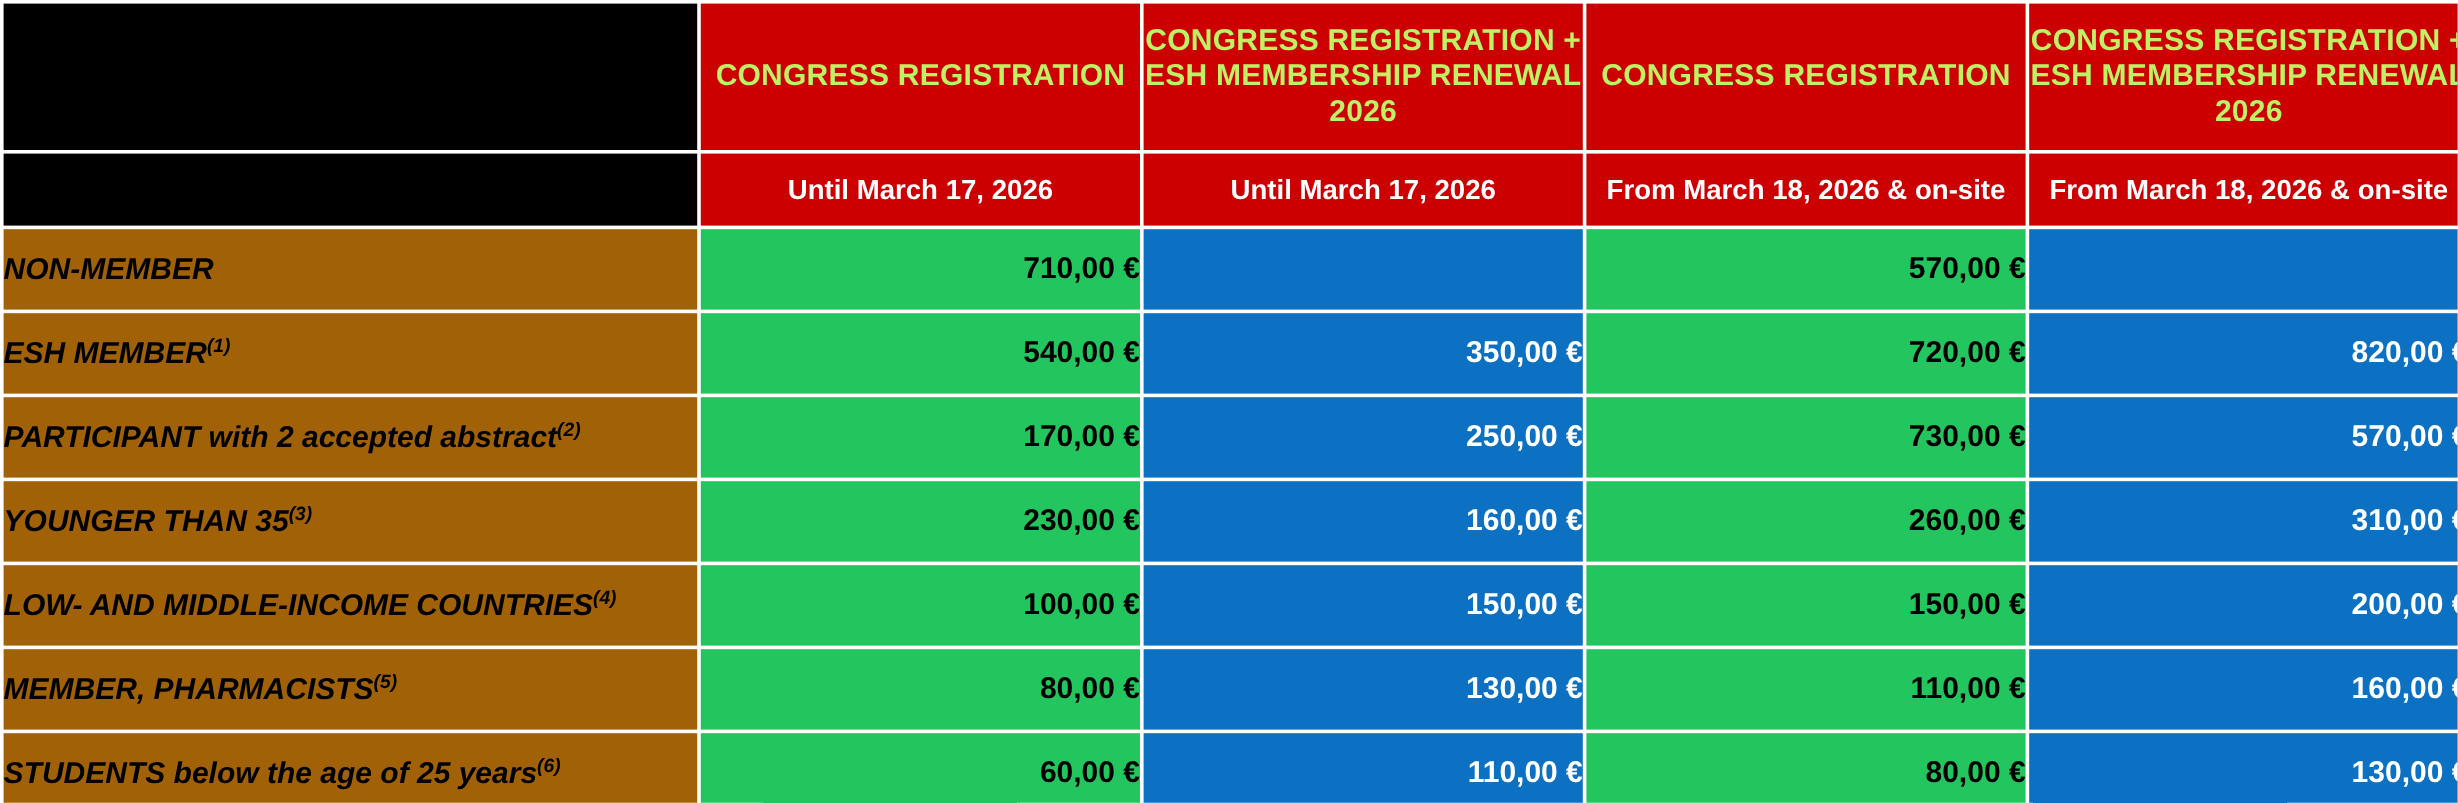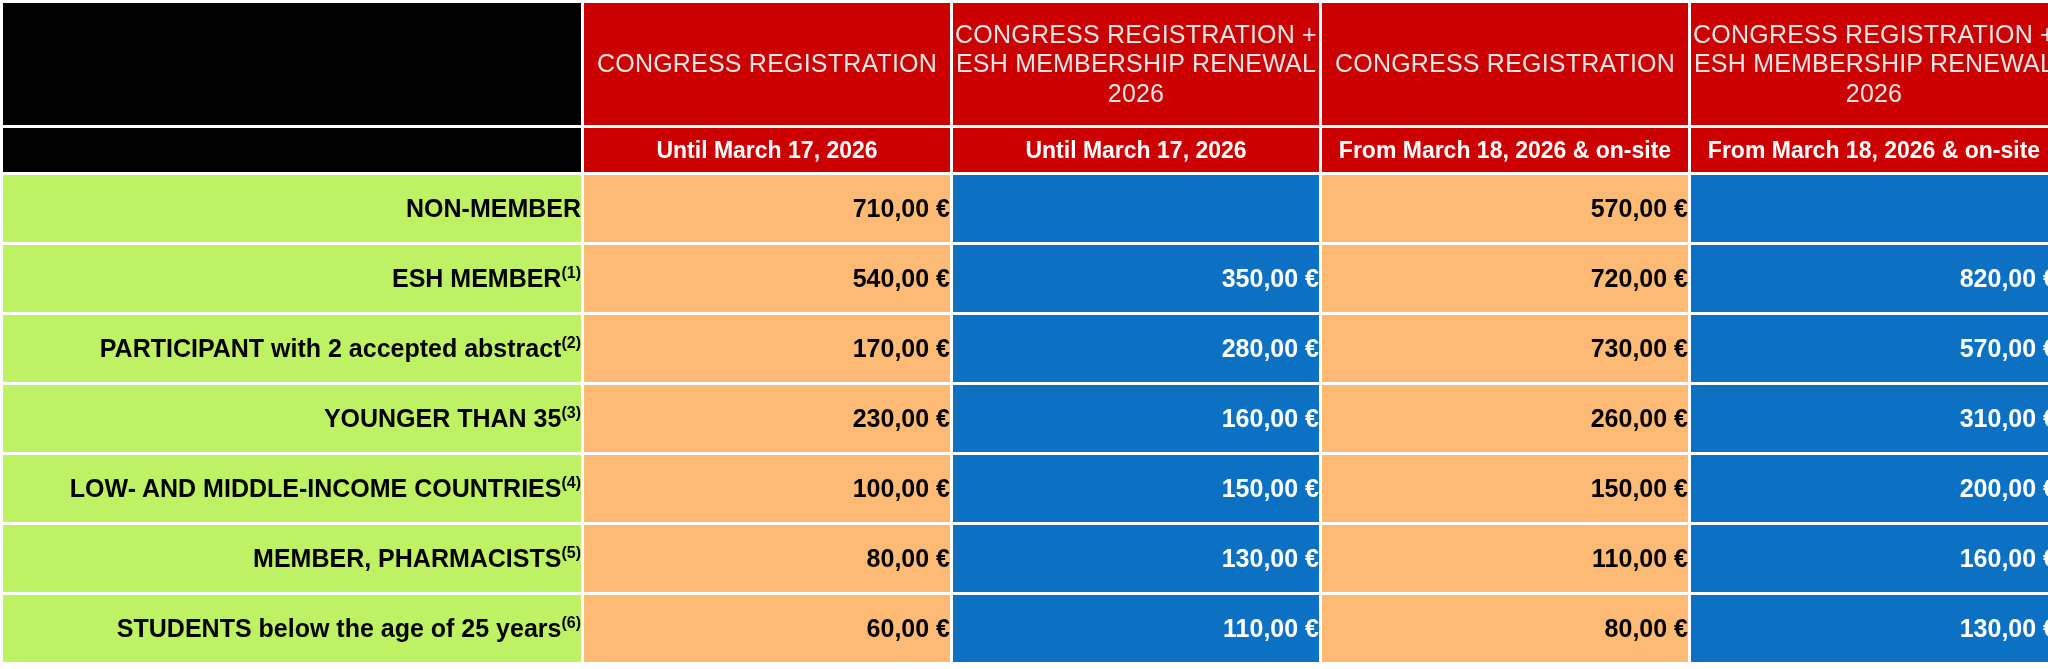--- a/index.html
+++ b/index.html
@@ -33,58 +33,59 @@
 
   col.c-label { width: 578px; }
   col.c-col   { width: 366px; }
 
   
   .hdr-black {
     background: #000000;
   }
   .hdr-red {
     background: #cc0000;
-    color: #e5e5e5;
-    font-weight: normal;
+    color: #bef264;
+    font-weight: bold;
     font-size: 25px;
     line-height: 1.18;
     text-align: center;
     text-transform: uppercase;
     letter-spacing: 0.2px;
     padding: 8px 6px;
   }
   .hdr-date {
     background: #cc0000;
     color: #ffffff;
     font-weight: bold;
     font-size: 23px;
     text-align: center;
     padding: 10px 4px;
     white-space: nowrap;
   }
 
   tr.row-header1 td { height: 122px; }
-  tr.row-header2 td { height: 44px; }
+  tr.row-header2 td { height: 60px; }
   tr.row-data td    { height: 67px; }
 
   .cell-label {
-    background: #bef264;
+    background: #a16207;
     color: #000000;
     font-weight: bold;
     font-size: 25px;
-    text-align: right;
+    text-align: left;
     padding: 0 0 0 14px;
+    font-style: italic;
   }
   .cell-label sup {
     font-size: 16px;
     font-weight: bold;
     vertical-align: super;
   }
   .cell-grey {
-    background: #fdba74;
+    background: #22c55e;
     color: #000000;
     font-weight: bold;
     font-size: 25px;
     text-align: right;
     padding: 0 16px 0 0;
     white-space: nowrap;
   }
   .cell-blue {
     background: #0c71c3;
     color: #ffffff;
@@ -136,21 +137,21 @@
         <td class="cell-label"><span>ESH MEMBER</span><sup>(1)</sup></td>
         <td class="cell-grey">540,00 €</td>
         <td class="cell-blue">350,00 €</td>
         <td class="cell-grey">720,00 €</td>
         <td class="cell-blue">820,00 €</td>
       </tr>
 
       <tr class="row-data">
         <td class="cell-label"><span>PARTICIPANT with 2 accepted abstract</span><sup>(2)</sup></td>
         <td class="cell-grey">170,00 €</td>
-        <td class="cell-blue">280,00 €</td>
+        <td class="cell-blue">250,00 €</td>
         <td class="cell-grey">730,00 €</td>
         <td class="cell-blue">570,00 €</td>
       </tr>
 
       <tr class="row-data">
         <td class="cell-label"><span>YOUNGER THAN 35</span><sup>(3)</sup></td>
         <td class="cell-grey">230,00 €</td>
         <td class="cell-blue">160,00 €</td>
         <td class="cell-grey">260,00 €</td>
         <td class="cell-blue">310,00 €</td>

